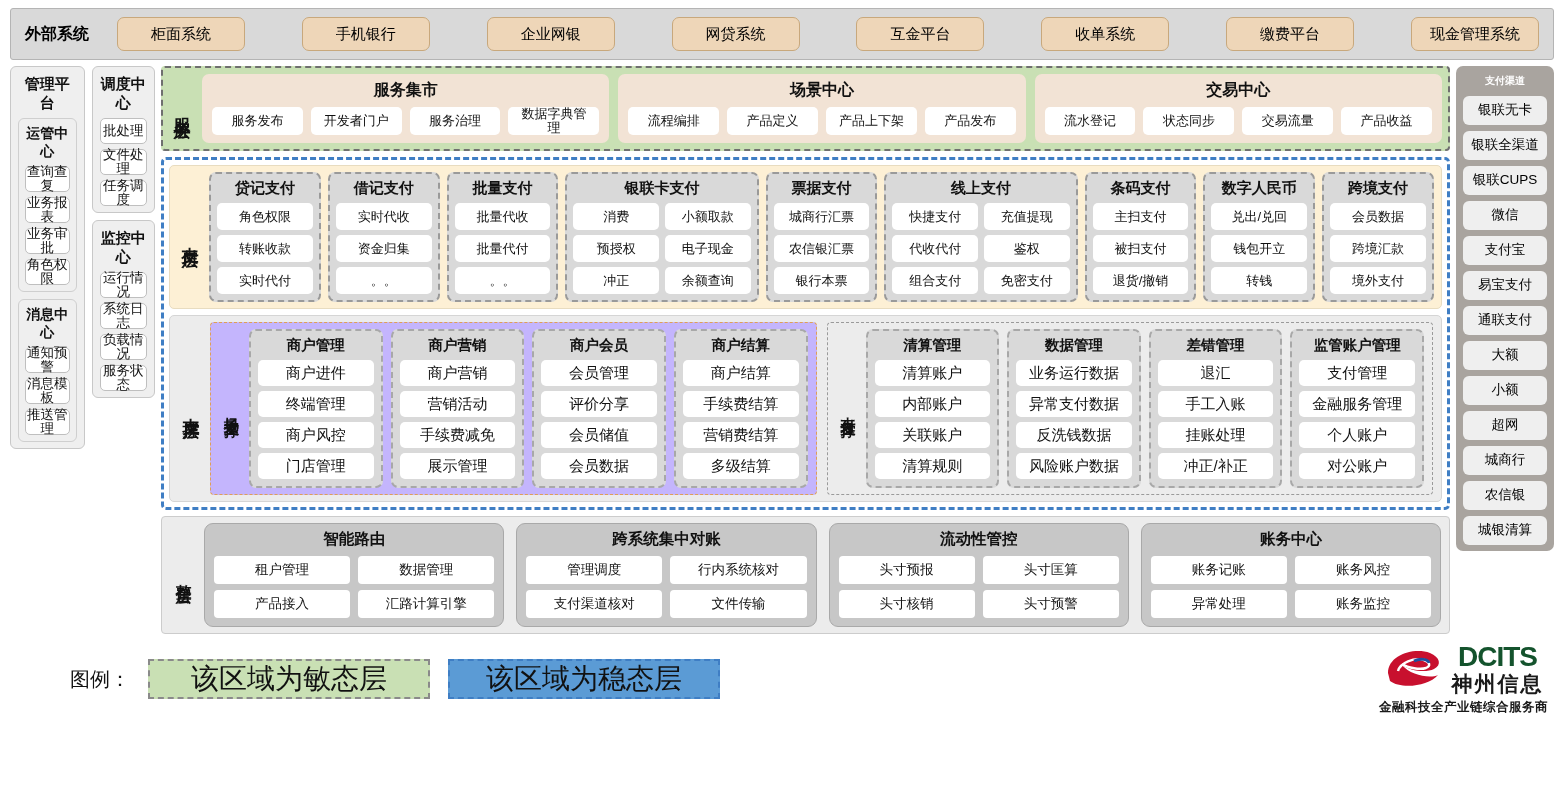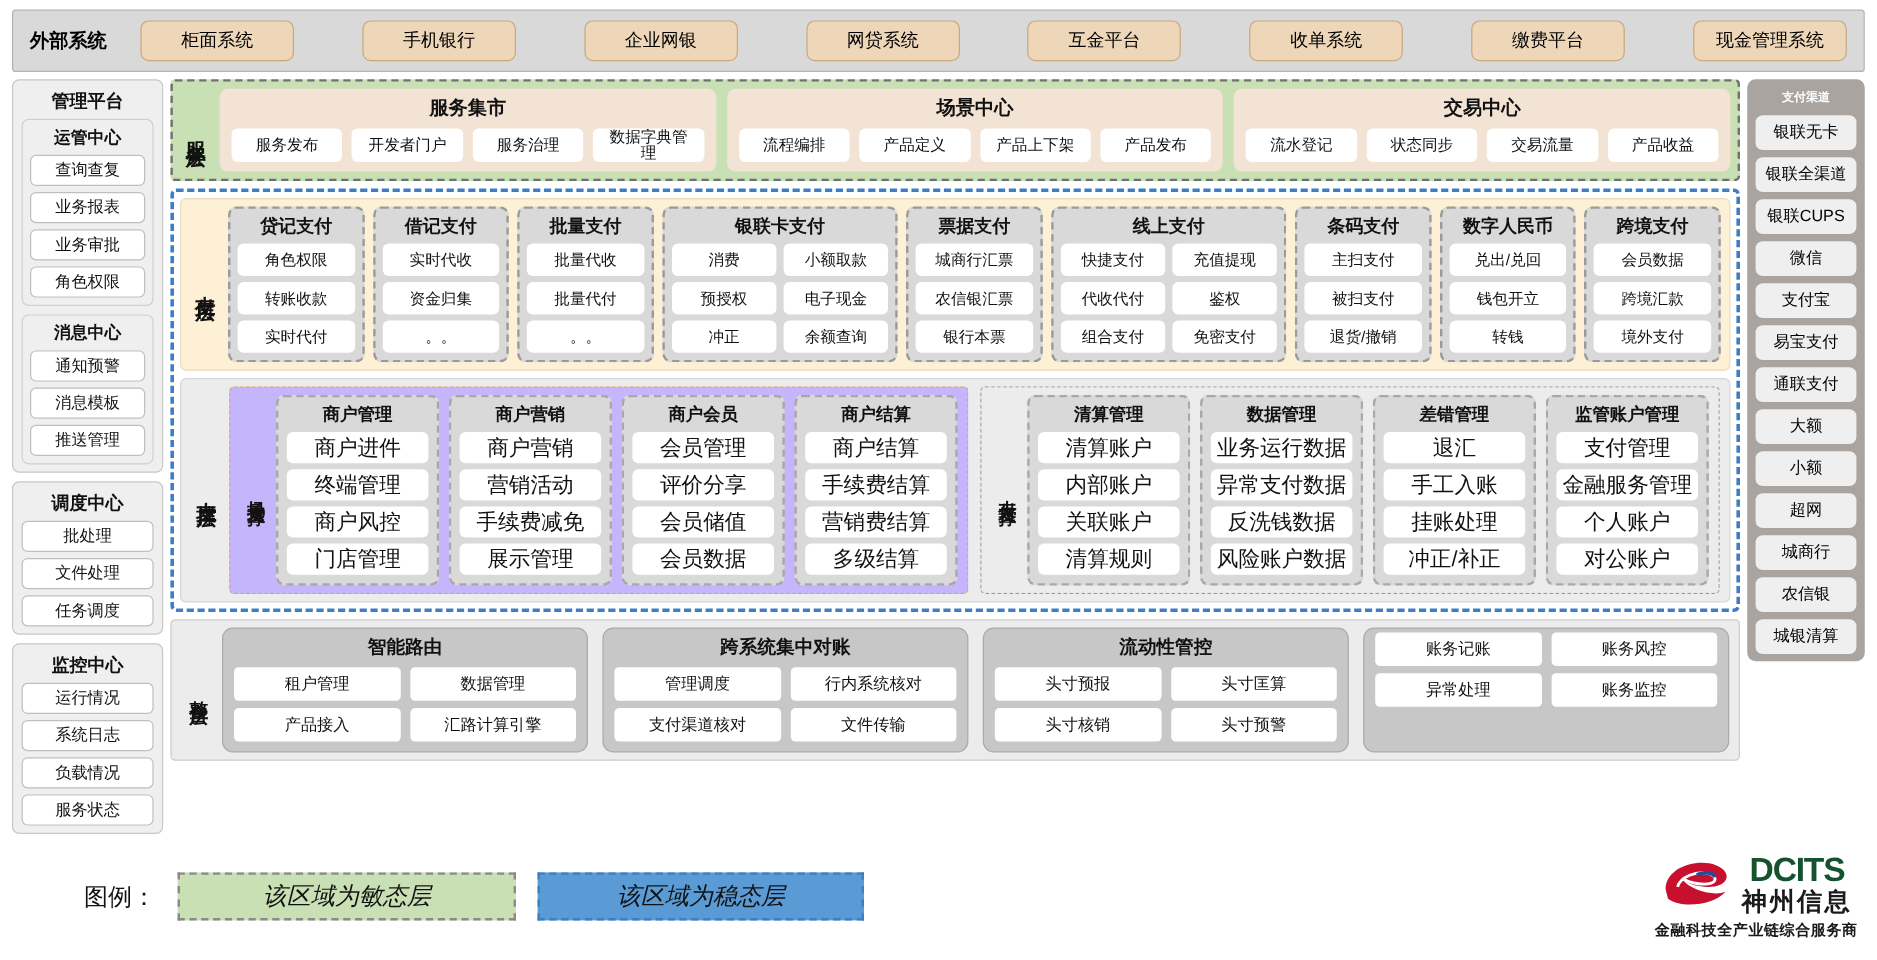--- a/index.html
+++ b/index.html
@@ -29,21 +29,21 @@
   .extbar .items{display:flex;flex:1;justify-content:space-between;gap:14px;}
   .ext-chip{
     background:#eed6b8;border:1px solid #c8a87c;border-radius:7px;
     height:34px;min-width:128px;padding:0 10px;font-size:15px;color:#000;
   }
 
   
   .body-row{display:flex;gap:6px;margin-top:6px;align-items:flex-start;}
 
   
-  .leftcol{width:126px;display:flex;flex-direction:column;gap:7px;}
+  .leftcol{width:145px;display:flex;gap:7px;}
   .panel{
     background:#efefef;border:1px solid #c8c8c8;border-radius:6px;
     padding:6px 7px;box-sizing:border-box;
   }
   .panel-title{font-weight:bold;font-size:15px;text-align:center;margin:2px 0 5px;}
   .group{
     background:#efefef;border:1px solid #cfcfcf;border-radius:6px;
     padding:4px 6px 6px;margin-bottom:7px;
   }
   .group:last-child{margin-bottom:0;}
@@ -115,21 +115,21 @@
   .dashbox.orange{border:1px dashed #e0a055;background:#c4b5fd;}
   .dashbox.gray{border:1px dashed #9a9a9a;background:#ececec;}
   .dashbox .sidelabel{font-size:15px;letter-spacing:2px;flex:0 0 24px;}
   .sup-cols{flex:1;display:flex;gap:8px;min-width:0;}
   .supcat{
     background:#d9d9d9;border:2px dashed #a8a8a8;border-radius:7px;
     padding:3px 7px 7px;flex:1;display:flex;flex-direction:column;min-width:0;
   }
   .supcat .cat-title{font-size:14.5px;}
   .sup-chip{
-    background:#fff;border-radius:5px;height:26px;font-size:18px;margin-bottom:5px;padding:0 3px;
+    background:#fff;border-radius:5px;height:26px;font-size:15px;margin-bottom:5px;padding:0 3px;
   }
   .sup-chip:last-child{margin-bottom:0;}
 
   
   .integ{
     background:#ececec;border:1px solid #cccccc;border-radius:4px;
     padding:6px 8px;display:flex;align-items:stretch;gap:8px;
   }
   .integ-groups{flex:1;display:flex;gap:12px;min-width:0;}
   .integbox{
@@ -151,22 +151,22 @@
   .right-title{font-weight:bold;font-size:10px;text-align:center;color:#fff;margin:2px 0 2px;}
   .right-chip{
     background:#efefef;border-radius:6px;height:29px;font-size:13.5px;color:#000;
   }
 
   
   .footer{display:flex;align-items:center;margin-top:8px;height:74px;}
   .legend{display:flex;align-items:center;gap:18px;margin-left:60px;}
   .legend-label{font-size:20px;}
   .legend-chip{
-    height:40px;min-width:282px;font-size:20px;color:#111;
-    border:2px dashed #8a8a8a;box-sizing:border-box;font-style:italic;
+    height:40px;min-width:282px;font-size:28px;color:#111;
+    border:2px dashed #8a8a8a;box-sizing:border-box;
   }
   .legend-chip.agilec{background:#c9e0b4;}
   .legend-chip.stablec{background:#5b9bd5;border-color:#3f7ec4;min-width:272px;}
   .brand{margin-left:auto;display:flex;flex-direction:column;align-items:center;padding-right:6px;}
   .brand-top{display:flex;align-items:center;gap:6px;}
   .brand-text{display:flex;flex-direction:column;line-height:1;}
   .brand-en{font-size:28px;font-weight:bold;color:#14532d;letter-spacing:-1px;text-align:center;}
   .brand-cn{font-size:21px;font-weight:bold;color:#1a1a1a;letter-spacing:2px;margin-top:2px;}
   .brand-tag{font-size:12.5px;font-weight:bold;color:#1a1a1a;margin-top:5px;letter-spacing:.5px;}
 </style>
@@ -512,20 +512,21 @@
                   <div class="chip integ-chip">头寸预报</div>
                   <div class="chip integ-chip">头寸匡算</div>
                 </div>
                 <div class="integ-row">
                   <div class="chip integ-chip">头寸核销</div>
                   <div class="chip integ-chip">头寸预警</div>
                 </div>
               </div>
             </div>
             <div class="integbox">
+              <div class="integ-title">账务中心</div>
               <div class="integ-grid">
                 <div class="integ-row">
                   <div class="chip integ-chip">账务记账</div>
                   <div class="chip integ-chip">账务风控</div>
                 </div>
                 <div class="integ-row">
                   <div class="chip integ-chip">异常处理</div>
                   <div class="chip integ-chip">账务监控</div>
                 </div>
               </div>

